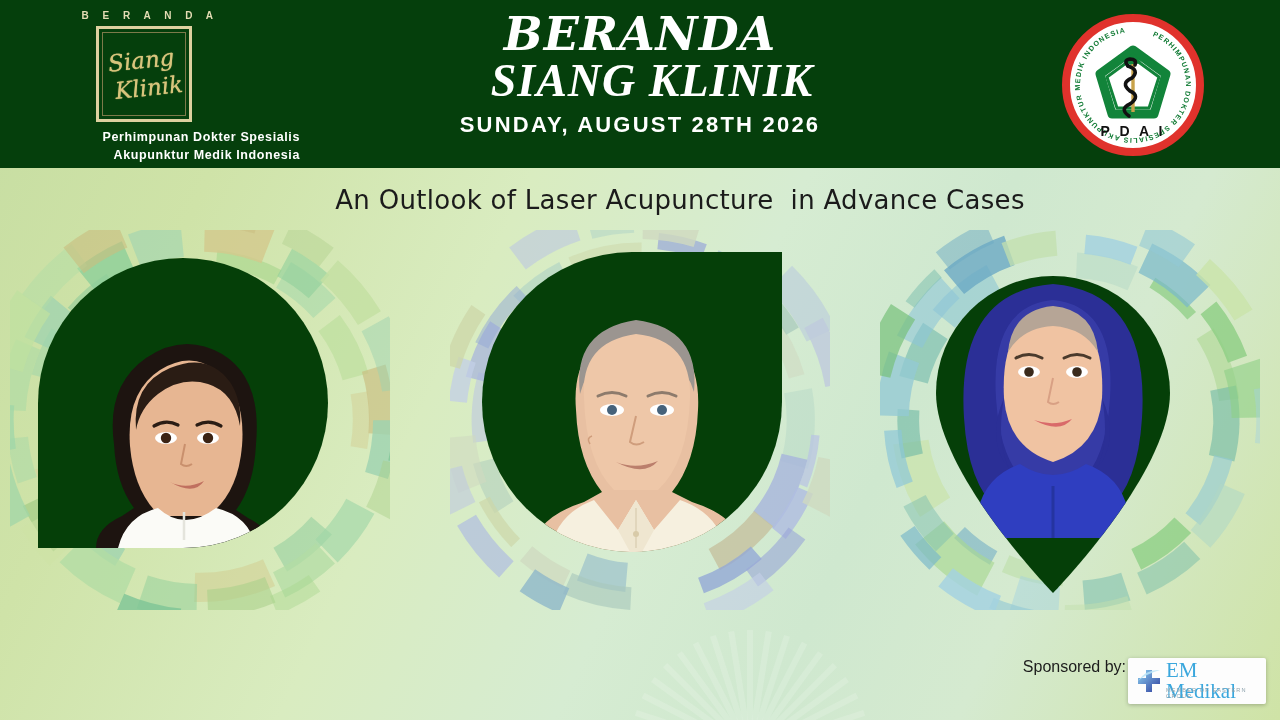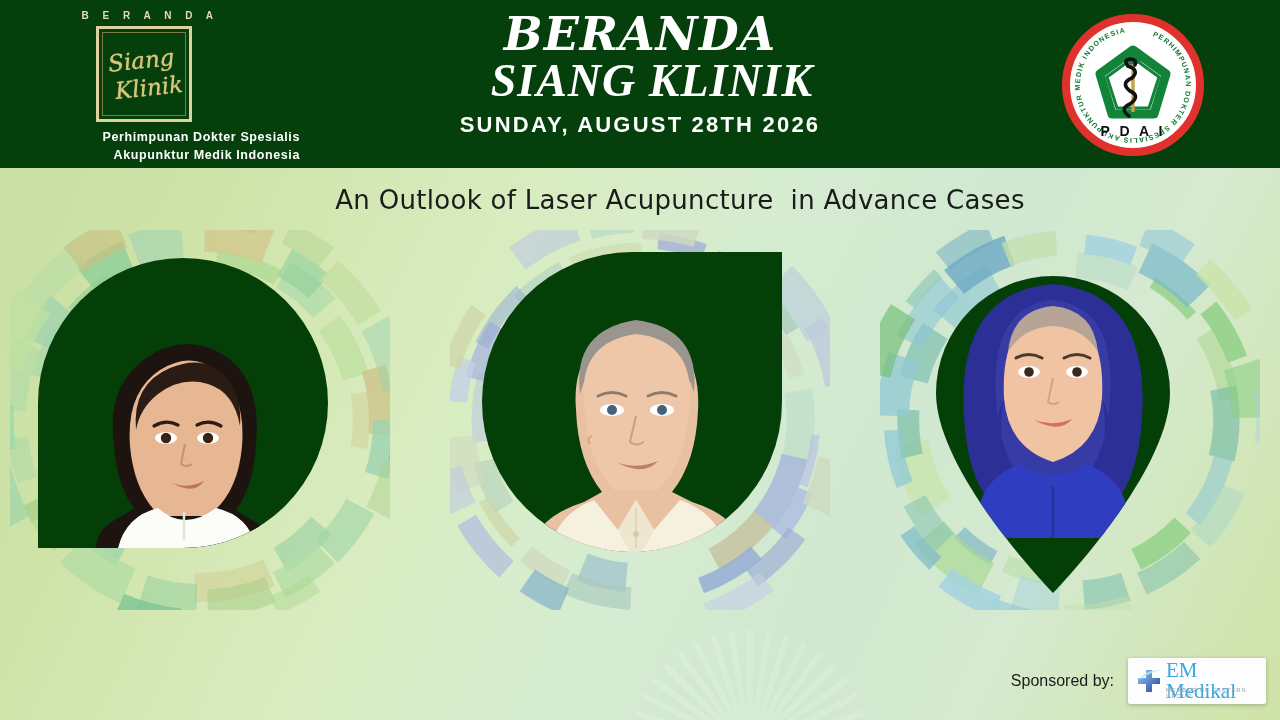--- a/index.html
+++ b/index.html
@@ -60,21 +60,21 @@
   #sh2{left:32px;top:22px;width:300px;height:300px;border-radius:50% 0 50% 50%;}
   
   #sh3{left:28px;top:18px;width:290px;height:345px;background:none;}
   #sh3 .pin{position:absolute;left:0;top:0;width:290px;height:345px;}
 
   .photo{position:absolute;}
   .ph1{left:58px;top:68px;width:176px;height:222px;}
   .ph2{left:50px;top:34px;width:210px;height:266px;}
 
   
-  #sponsor{position:absolute;right:14px;bottom:16px;display:flex;align-items:center;gap:14px;}
+  #sponsor{position:absolute;right:14px;bottom:16px;display:flex;gap:2px;}
   #sponsor-label{font-size:16px;color:#1c1c1c;}
   #sponsor-logo{width:138px;height:46px;background:#fdfdfd;border-radius:2px;
      box-shadow:0 1px 4px rgba(0,0,0,.25);position:relative;display:flex;align-items:center;padding-left:8px;box-sizing:border-box;}
   #sponsor-cross{width:26px;height:26px;position:relative;flex:0 0 26px;}
   #sponsor-name{font-family:"Liberation Serif",serif;font-size:21px;color:#3aa7dd;line-height:1;margin-left:4px;}
   #sponsor-sub{position:absolute;left:38px;bottom:5px;font-size:5.6px;letter-spacing:1.1px;color:#8fa3ad;}
 </style>
 </head>
 <body>
 

